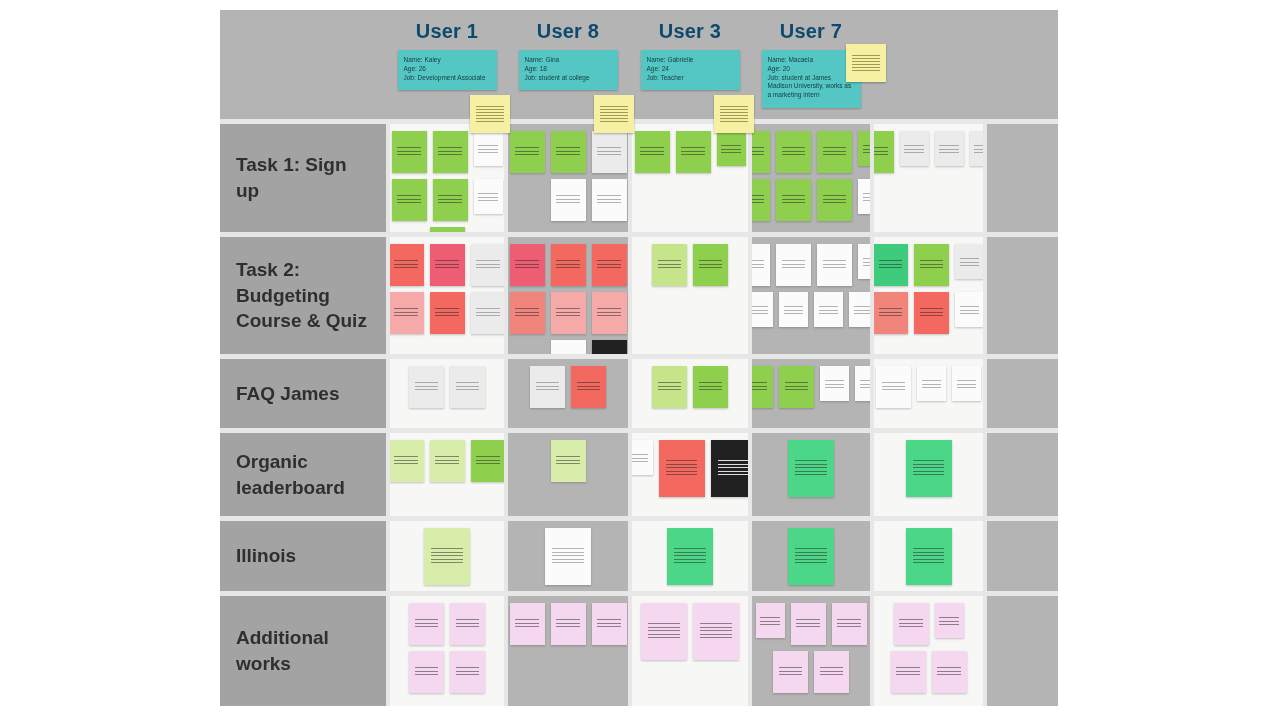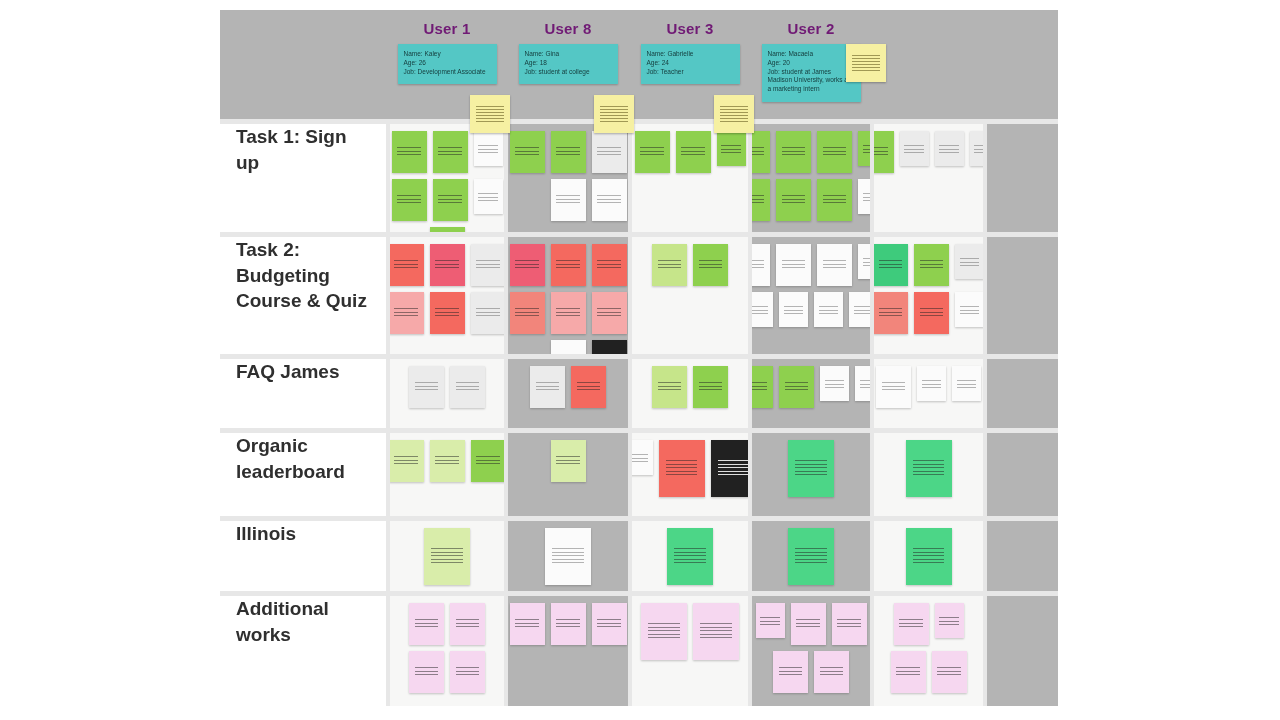--- a/index.html
+++ b/index.html
@@ -18,21 +18,21 @@
   }
   .header-band{
     grid-column:1 / -1;grid-row:1;
     background:#b4b4b4;
     display:grid;
     grid-template-columns:166px 114px 120px 116px 118px 109px 1fr;
     gap:0 4px;
   }
   .col-head{position:relative;display:flex;flex-direction:column;align-items:center;}
   .user-label{
-    margin-top:10px;font-size:15px;font-weight:bold;color:#701a75;letter-spacing:.2px;
+    margin-top:10px;font-size:20px;font-weight:bold;color:#0c4a6e;letter-spacing:.2px;
   }
   .persona-note{
     margin-top:7px;position:relative;z-index:1;
     background:#54c7c5;
     width:88px;padding:6px 5px 8px 6px;
     font-size:6.5px;line-height:1.35;color:#143c3c;
     white-space:pre-line;
     box-shadow:0 1px 2px rgba(0,0,0,.25);
   }
   .mini-note{
@@ -42,22 +42,22 @@
     display:flex;align-items:center;justify-content:center;
   }
   .mini-note::after{
     content:"";width:70%;height:16px;
     background:repeating-linear-gradient(to bottom,rgba(90,80,20,.55) 0 1px,transparent 1px 3px);
   }
   .col-head.pos-br .mini-note{right:-6px;bottom:-14px;}
   .col-head.pos-r  .mini-note{right:-16px;top:34px;}
   .col-head.pos-b  .mini-note{right:6px;bottom:-30px;}
   .row-label-cell{
-    background:#ffffff;
-    display:flex;align-items:flex-start;
+    background:#a3a3a3;
+    display:flex;align-items:center;
     padding:0 12px 0 16px;box-sizing:border-box;
   }
   .row-label{
     font-size:19px;line-height:1.35;font-weight:bold;color:#2f2f2f;
   }
   .cell{
     box-sizing:border-box;
     padding:7px 5px;
     display:flex;flex-direction:column;align-items:center;gap:6px;
     overflow:hidden;
@@ -108,21 +108,21 @@
         <div class="mini-note" style="background: rgb(246, 240, 162);"></div>
       </div>
       <div class="col-head pos-br">
         <div class="user-label">User 3</div>
         <div class="persona-note" style="background: rgb(84, 199, 197);">Name: Gabrielle
 Age: 24
 Job: Teacher</div>
         <div class="mini-note" style="background: rgb(246, 240, 162);"></div>
       </div>
       <div class="col-head pos-r">
-        <div class="user-label">User 2</div>
+        <div class="user-label">User 7</div>
         <div class="persona-note" style="background: rgb(84, 199, 197);">Name: Macaela
 Age: 20
 Job: student at James Madison University, works as a marketing intern</div>
         <div class="mini-note" style="background: rgb(246, 240, 162);"></div>
       </div>
     </div>
     <div class="row-label-cell">
       <div class="row-label">Task 1: Sign up</div>
     </div>
     <div class="cell light">

